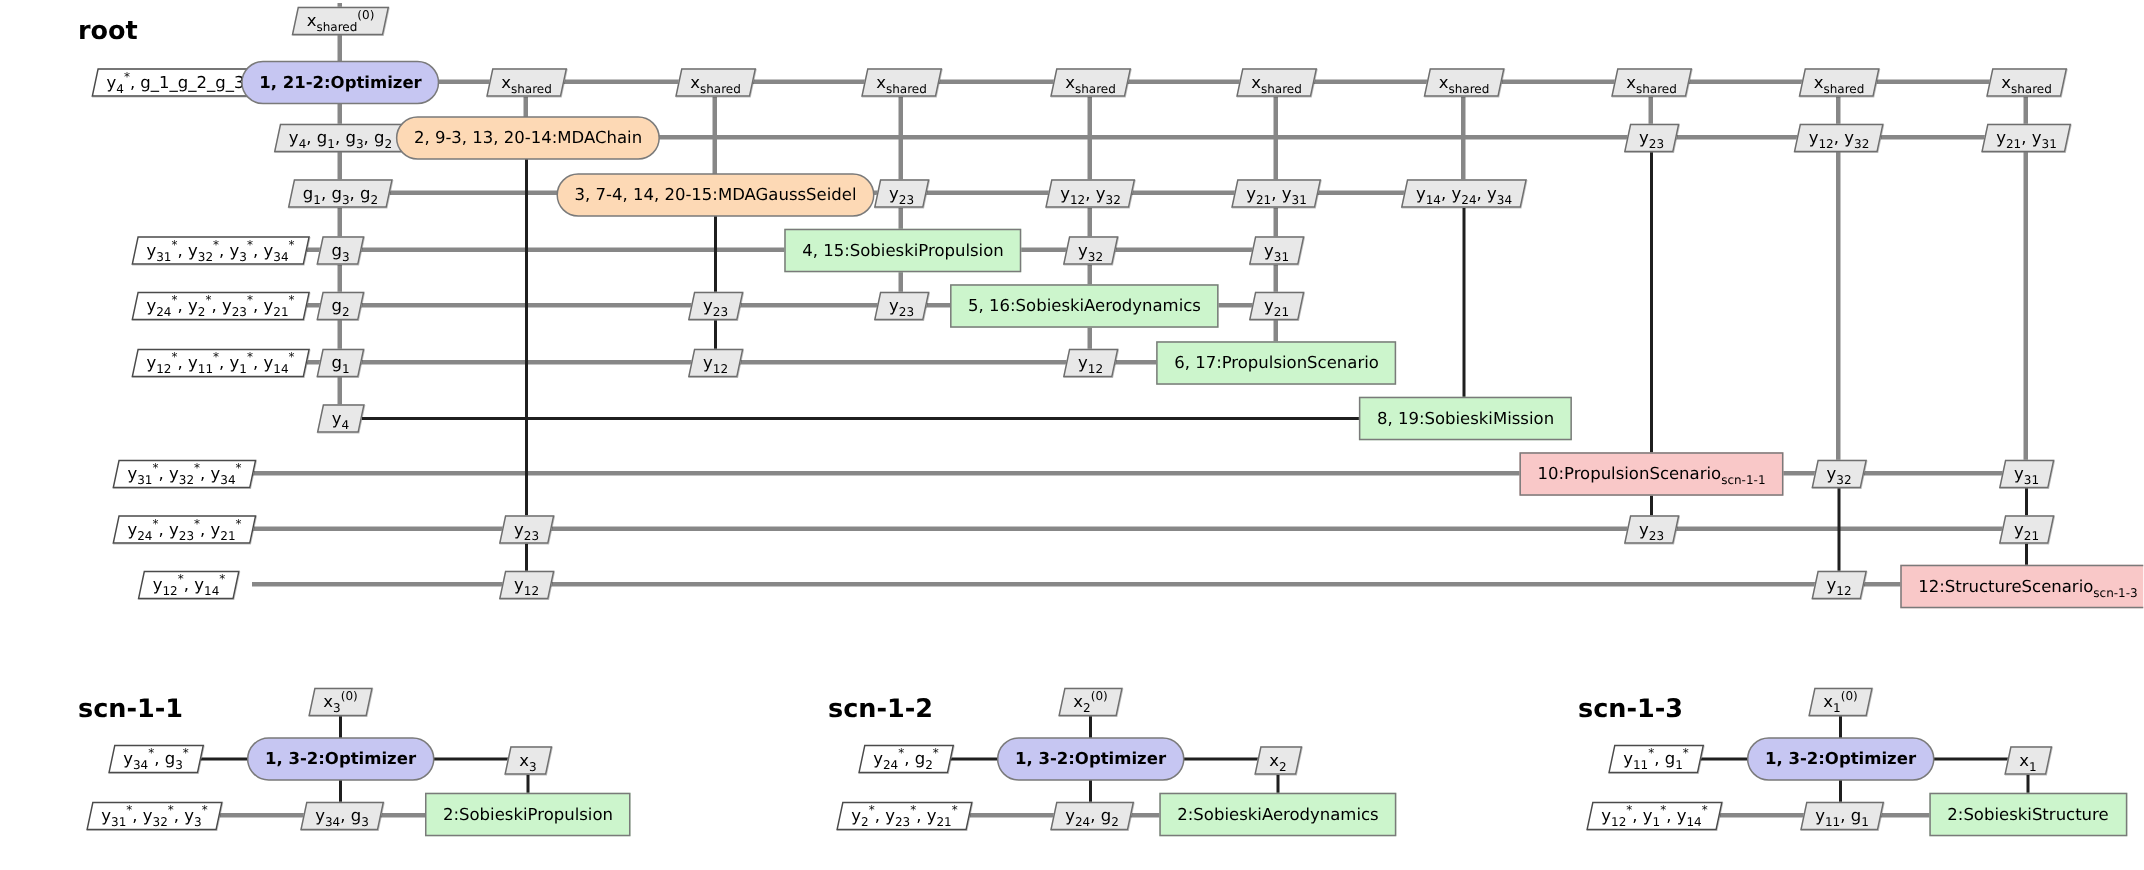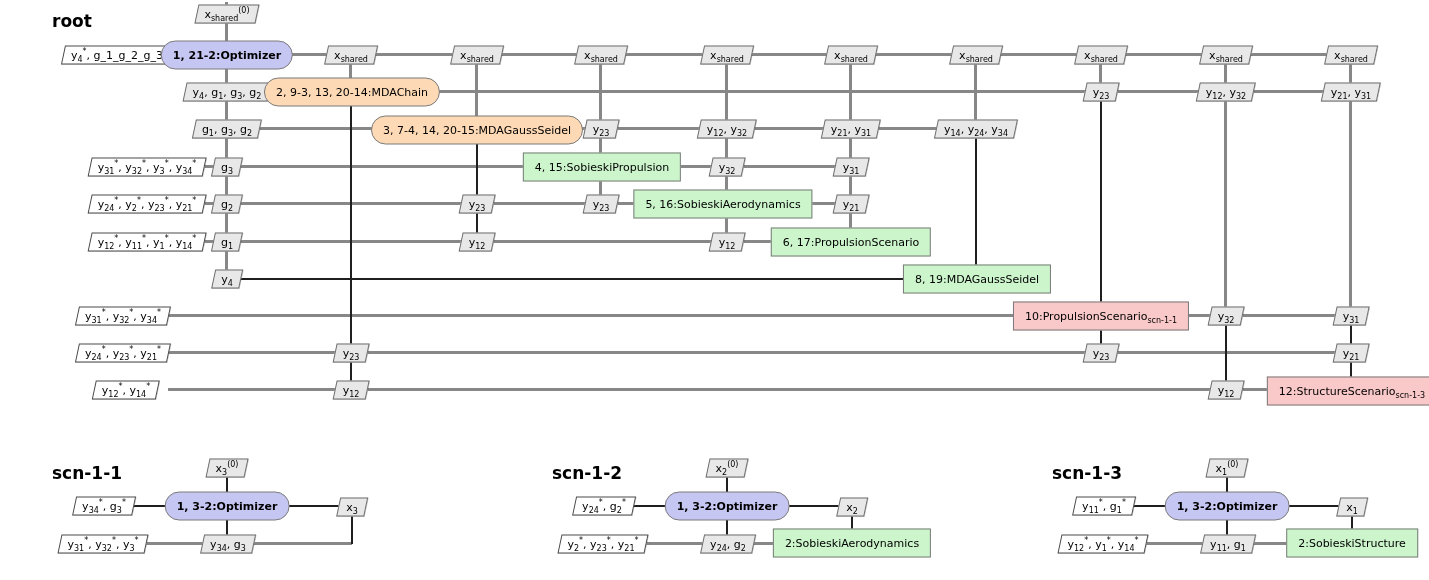--- a/index.html
+++ b/index.html
@@ -138,37 +138,40 @@
   <div class="proc fn" style="left:602px;top:167px">
       <span>4, 15:SobieskiPropulsion</span>
     </div>
   <div class="proc fn" style="left:723px;top:204px">
       <span>5, 16:SobieskiAerodynamics</span>
     </div>
   <div class="proc fn" style="left:851px;top:242px">
       <span>6, 17:PropulsionScenario</span>
     </div>
   <div class="proc fn" style="left:977px;top:279px">
-      <span>8, 19:MDAGaussSeidel</span>
+      <span>8, 19:SobieskiMission</span>
     </div>
   <div class="proc scn" style="left:1101px;top:316px">
       <span>10:PropulsionScenario<sub>scn-1-1</sub></span>
     </div>
   <div class="proc scn" style="left:1352px;top:391px">
       <span>12:StructureScenario<sub>scn-1-3</sub></span>
     </div>
 
   <div class="section-title" style="left:52px;top:463px">scn-1-1</div>
   <div class="pgram" style="left:227px;top:468px"><span>x<sub>3</sub><sup>(0)</sup></span></div>
   <div class="pgram w" style="left:104px;top:506px"><span>y<sub>34</sub><sup>*</sup>, g<sub>3</sub><sup>*</sup></span></div>
   <div class="pgram" style="left:352px;top:507px"><span>x<sub>3</sub></span></div>
   <div class="pgram w" style="left:103px;top:544px"><span>y<sub>31</sub><sup>*</sup>, y<sub>32</sub><sup>*</sup>, y<sub>3</sub><sup>*</sup></span></div>
   <div class="pgram" style="left:228px;top:544px"><span>y<sub>34</sub>, g<sub>3</sub></span></div>
   <div class="proc opt" style="left:227px;top:506px">
       <span>1, 3-2:Optimizer</span>
+    </div>
+  <div class="proc fn" style="left:352px;top:543px">
+      <span>2:SobieskiPropulsion</span>
     </div>
 
   <div class="section-title" style="left:552px;top:463px">scn-1-2</div>
   <div class="pgram" style="left:727px;top:468px"><span>x<sub>2</sub><sup>(0)</sup></span></div>
   <div class="pgram w" style="left:604px;top:506px"><span>y<sub>24</sub><sup>*</sup>, g<sub>2</sub><sup>*</sup></span></div>
   <div class="pgram" style="left:852px;top:507px"><span>x<sub>2</sub></span></div>
   <div class="pgram w" style="left:603px;top:544px"><span>y<sub>2</sub><sup>*</sup>, y<sub>23</sub><sup>*</sup>, y<sub>21</sub><sup>*</sup></span></div>
   <div class="pgram" style="left:728px;top:544px"><span>y<sub>24</sub>, g<sub>2</sub></span></div>
   <div class="proc opt" style="left:727px;top:506px">
       <span>1, 3-2:Optimizer</span>

